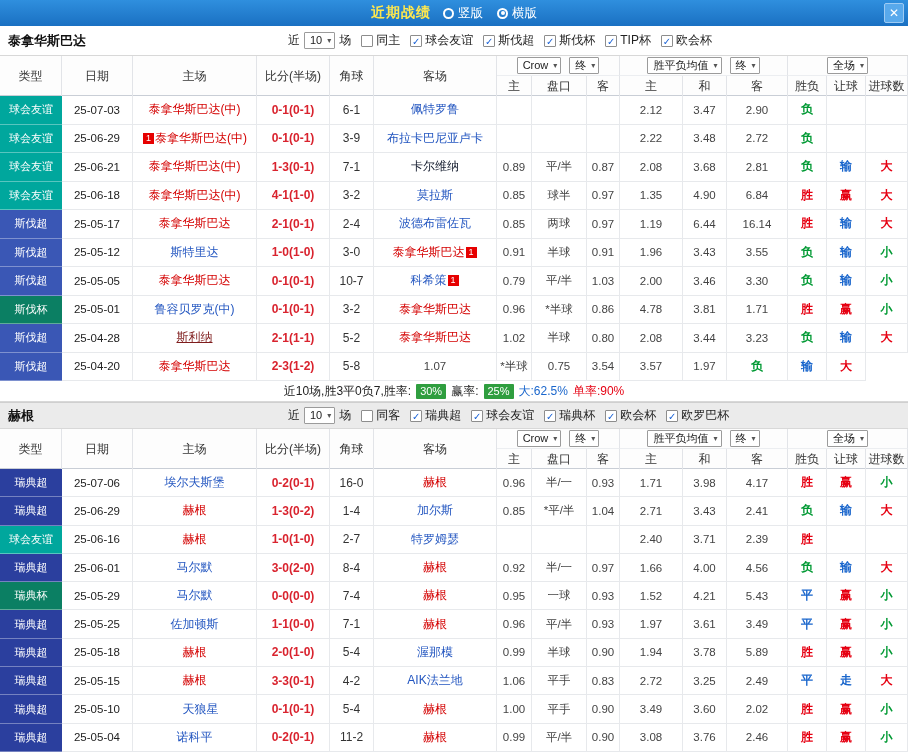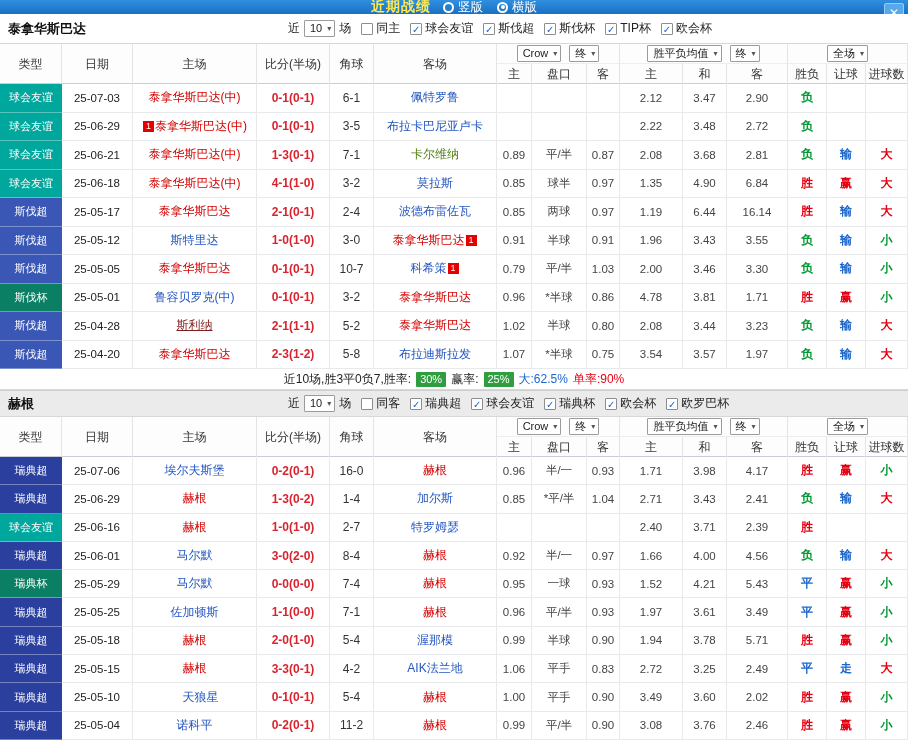--- a/index.html
+++ b/index.html
@@ -1,19 +1,19 @@
 <!DOCTYPE html>
 <html><head>
 <meta charset="utf-8">
 <style>
   html,body{margin:0;padding:0;width:908px;height:752px;overflow:hidden;
     font-family:"Liberation Sans","DejaVu Sans",sans-serif;background:#fff;}
 
   
-  .topbar{height:14px;background:linear-gradient(#2f8fde,#1a70c2);display:flex;align-items:center;position:relative;}
+  .topbar{height:26px;background:linear-gradient(#2f8fde,#1a70c2);display:flex;align-items:center;position:relative;}
   .topbar-center{flex:1;display:flex;justify-content:center;align-items:center;gap:12px;}
   .topbar-title{color:#ffe84d;font-weight:bold;font-size:14px;letter-spacing:1px;}
   .radio-group{display:flex;align-items:center;gap:14px;}
   .radio-item{display:inline-flex;align-items:center;gap:4px;color:#fff;font-size:12.5px;cursor:pointer;}
   .radio-circle{width:11px;height:11px;border:2px solid #fff;border-radius:50%;box-sizing:border-box;position:relative;display:inline-block;}
   .radio-circle.selected::after{content:'';position:absolute;left:1.5px;top:1.5px;width:4px;height:4px;background:#fff;border-radius:50%;}
   .close-btn{position:absolute;right:4px;top:3px;width:20px;height:20px;background:#58a9ec;border:1px solid #9dcbf4;
     color:#fff;display:flex;align-items:center;justify-content:center;font-size:12px;cursor:pointer;border-radius:2px;box-sizing:border-box;}
 
   
@@ -191,21 +191,21 @@
           <div class="td result-cell"></div>
         </div>
         <div class="trow">
           <div class="td type-cell" style="background: rgb(0, 167, 157);">球会友谊</div>
           <div class="td date-cell">25-06-29</div>
           <div class="td team-cell">
             <span class="badge">1</span>
             <span class="tname" style="color: rgb(212, 0, 0);">泰拿华斯巴达(中)</span>
           </div>
           <div class="td score-cell" style="color: rgb(217, 35, 46);">0-1(0-1)</div>
-          <div class="td corner-cell">3-5</div>
+          <div class="td corner-cell">3-9</div>
           <div class="td team-cell">
             <span class="tname" style="color: rgb(35, 86, 192);">布拉卡巴尼亚卢卡</span>
           </div>
           <div class="td odds-cell"></div>
           <div class="td odds-cell"></div>
           <div class="td odds-cell"></div>
           <div class="td odds-cell">2.22</div>
           <div class="td odds-cell">3.48</div>
           <div class="td odds-cell">2.72</div>
           <div class="td result-cell" style="color: rgb(0, 153, 51);">负</div>
@@ -214,21 +214,21 @@
         </div>
         <div class="trow">
           <div class="td type-cell" style="background: rgb(0, 167, 157);">球会友谊</div>
           <div class="td date-cell">25-06-21</div>
           <div class="td team-cell">
             <span class="tname" style="color: rgb(212, 0, 0);">泰拿华斯巴达(中)</span>
           </div>
           <div class="td score-cell" style="color: rgb(217, 35, 46);">1-3(0-1)</div>
           <div class="td corner-cell">7-1</div>
           <div class="td team-cell">
-            <span class="tname" style="color: #4d7c0f;">卡尔维纳</span>
+            <span class="tname" style="color: #0f172a;">卡尔维纳</span>
           </div>
           <div class="td odds-cell">0.89</div>
           <div class="td odds-cell">平/半</div>
           <div class="td odds-cell">0.87</div>
           <div class="td odds-cell">2.08</div>
           <div class="td odds-cell">3.68</div>
           <div class="td odds-cell">2.81</div>
           <div class="td result-cell" style="color: rgb(0, 153, 51);">负</div>
           <div class="td result-cell" style="color: rgb(26, 102, 204);">输</div>
           <div class="td result-cell" style="color: rgb(230, 0, 18);">大</div>
@@ -362,23 +362,20 @@
           <div class="td result-cell" style="color: rgb(230, 0, 18);">大</div>
         </div>
         <div class="trow">
           <div class="td type-cell" style="background: rgb(58, 87, 181);">斯伐超</div>
           <div class="td date-cell">25-04-20</div>
           <div class="td team-cell">
             <span class="tname" style="color: rgb(212, 0, 0);">泰拿华斯巴达</span>
           </div>
           <div class="td score-cell" style="color: rgb(217, 35, 46);">2-3(1-2)</div>
           <div class="td corner-cell">5-8</div>
-          <div class="td team-cell">
-            <span class="tname" style="color: rgb(35, 86, 192);">布拉迪斯拉发</span>
-          </div>
           <div class="td odds-cell">1.07</div>
           <div class="td odds-cell">*半球</div>
           <div class="td odds-cell">0.75</div>
           <div class="td odds-cell">3.54</div>
           <div class="td odds-cell">3.57</div>
           <div class="td odds-cell">1.97</div>
           <div class="td result-cell" style="color: rgb(0, 153, 51);">负</div>
           <div class="td result-cell" style="color: rgb(26, 102, 204);">输</div>
           <div class="td result-cell" style="color: rgb(230, 0, 18);">大</div>
         </div>
@@ -607,21 +604,21 @@
           <div class="td score-cell" style="color: rgb(217, 35, 46);">2-0(1-0)</div>
           <div class="td corner-cell">5-4</div>
           <div class="td team-cell">
             <span class="tname" style="color: rgb(35, 86, 192);">渥那模</span>
           </div>
           <div class="td odds-cell">0.99</div>
           <div class="td odds-cell">半球</div>
           <div class="td odds-cell">0.90</div>
           <div class="td odds-cell">1.94</div>
           <div class="td odds-cell">3.78</div>
-          <div class="td odds-cell">5.71</div>
+          <div class="td odds-cell">5.89</div>
           <div class="td result-cell" style="color: rgb(230, 0, 18);">胜</div>
           <div class="td result-cell" style="color: rgb(230, 0, 18);">赢</div>
           <div class="td result-cell" style="color: rgb(0, 153, 51);">小</div>
         </div>
         <div class="trow">
           <div class="td type-cell" style="background: rgb(43, 63, 158);">瑞典超</div>
           <div class="td date-cell">25-05-15</div>
           <div class="td team-cell">
             <span class="tname" style="color: rgb(212, 0, 0);">赫根</span>
           </div>

